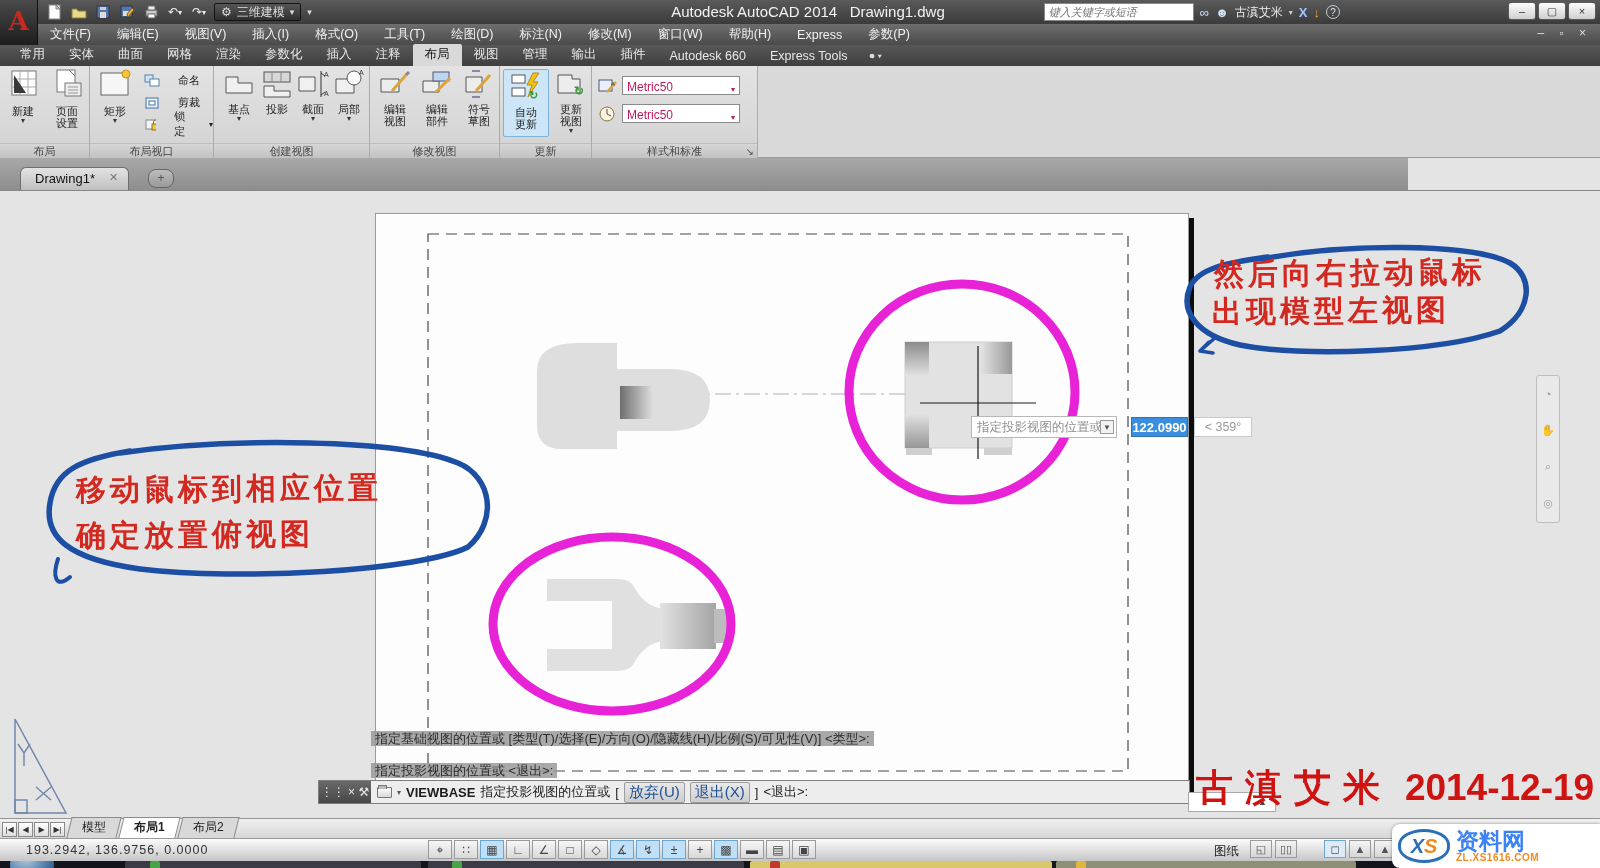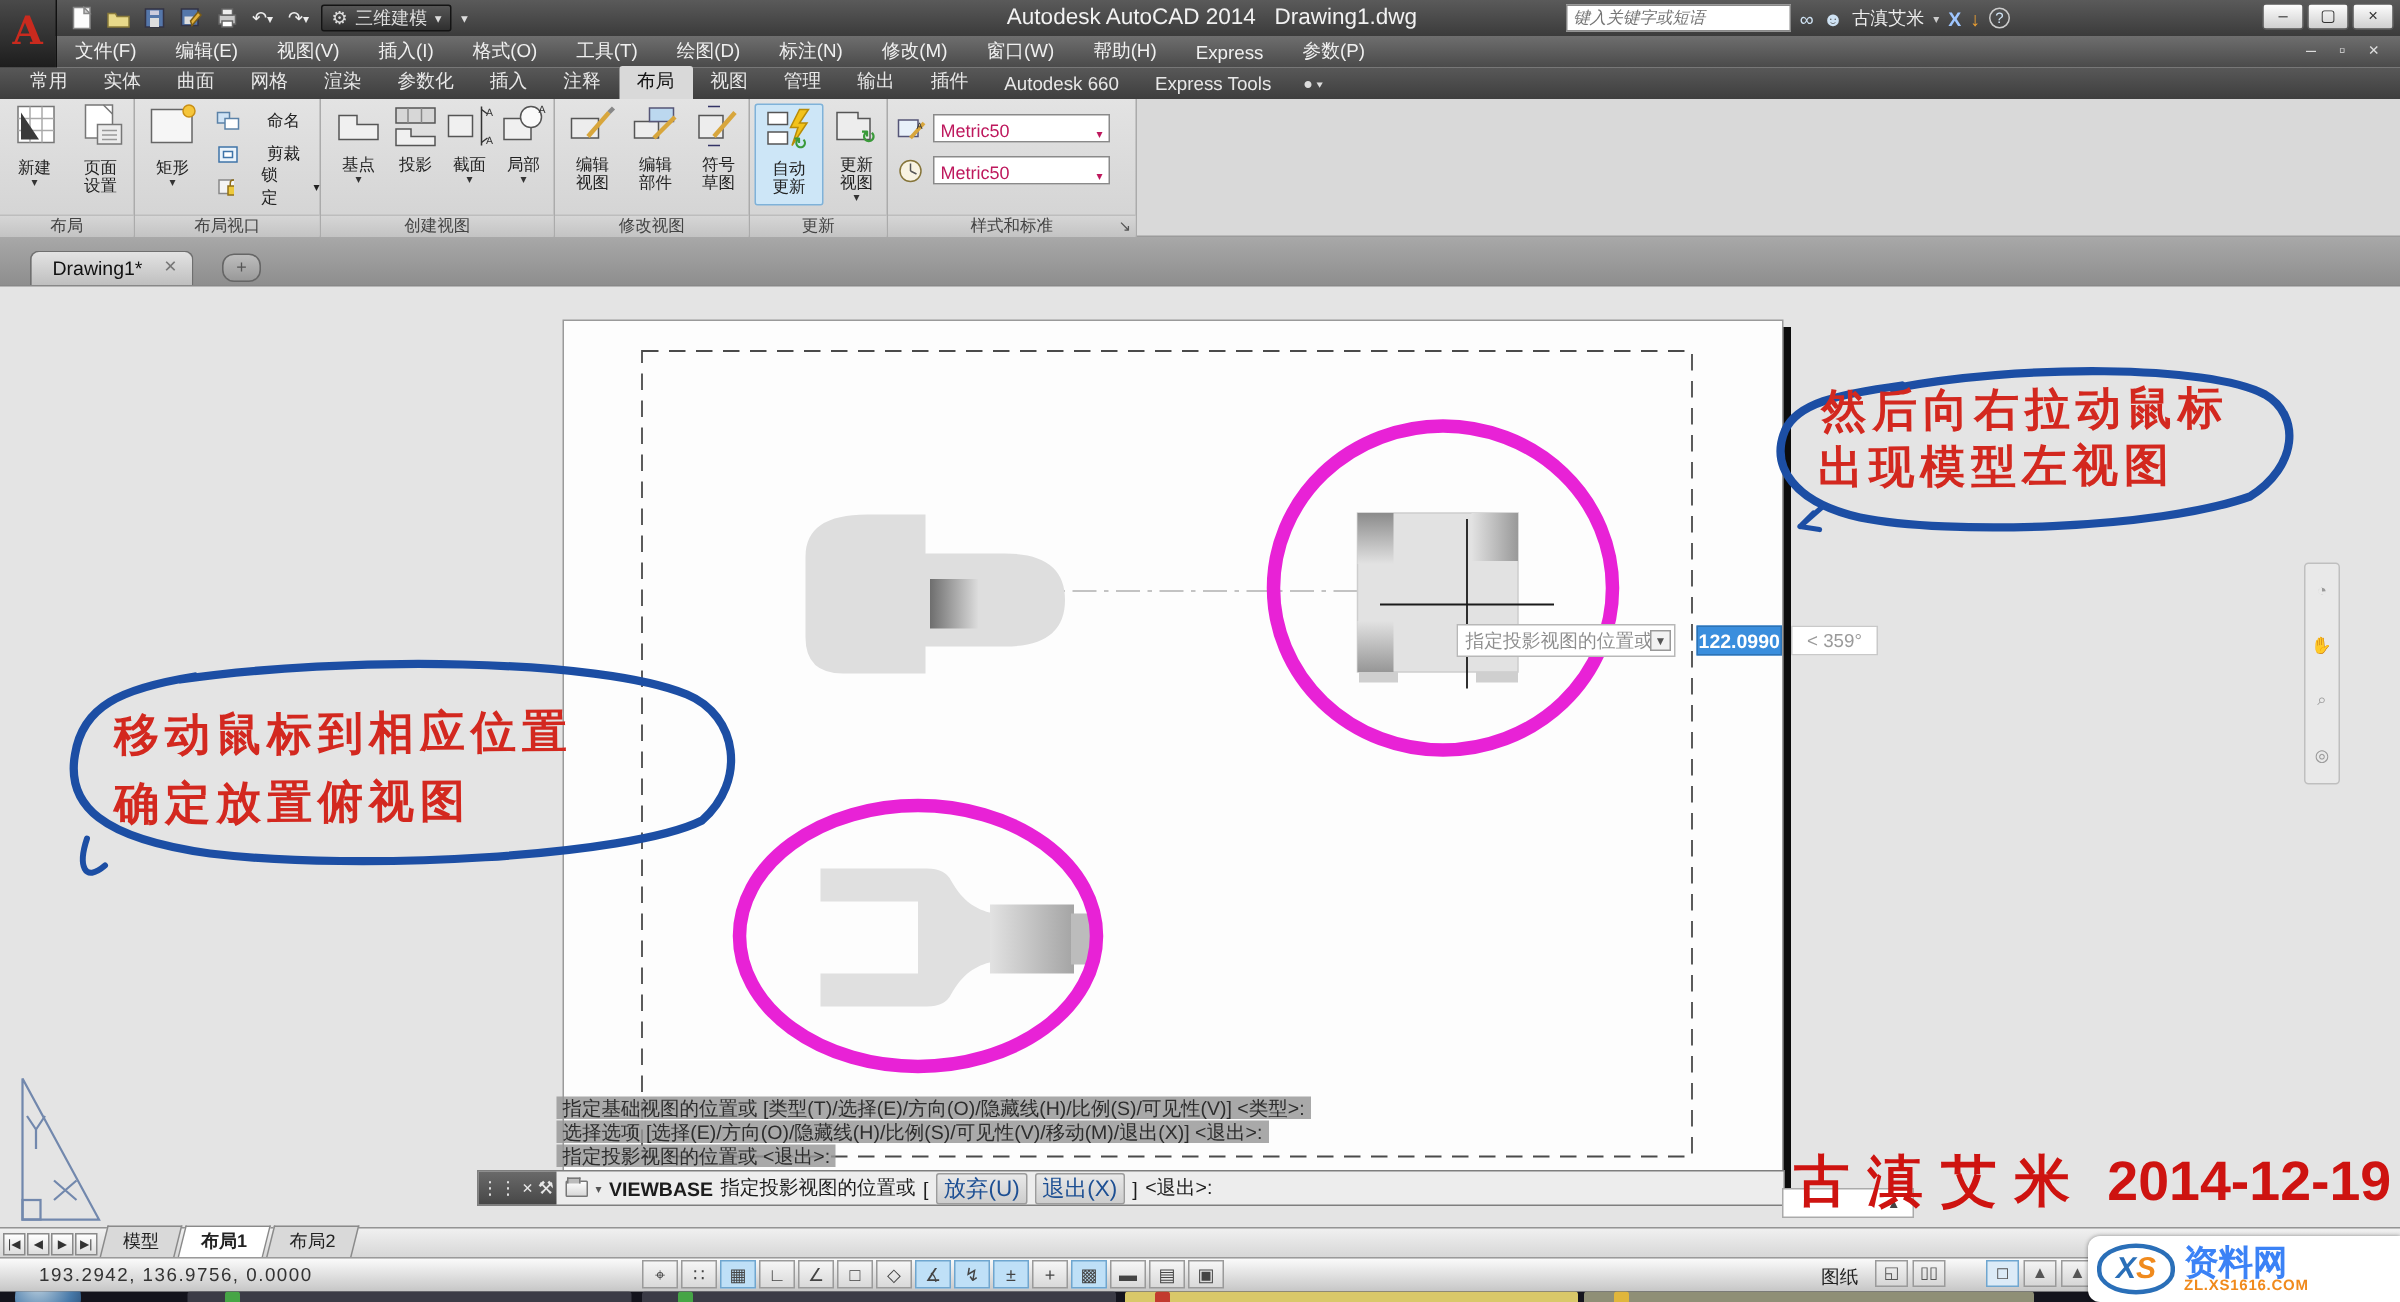--- a/index.html
+++ b/index.html
@@ -38,21 +38,21 @@
   .bigbtn{position:absolute;top:3px;width:46px;text-align:center;font-size:11px;color:#222;line-height:12px;}
   .bigbtn .ic{display:block;margin:0 auto 2px;}
   .dd{font-size:8px;color:#333;display:block;line-height:7px;}
   .smallrow{position:absolute;font-size:11px;color:#222;display:flex;align-items:center;gap:18px;height:16px;}
   .hl{background:#cde6f7;border:1px solid #7fb2d9;border-radius:2px;}
   .stylerow{position:absolute;display:flex;align-items:center;gap:4px;}
   .combo{width:118px;height:19px;background:#fff;border:1px solid #8a8a8a;font-size:12px;color:#be185d;display:flex;align-items:flex-end;justify-content:space-between;padding:0 4px;}
   .expander{position:absolute;right:3px;bottom:1px;font-size:10px;color:#555;}
 
   
-  #filetabbar{left:0;top:158px;width:1600px;height:32px;background:linear-gradient(#a8a8a8,#8e8e8e);}
+  #filetabbar{left:0;top:158px;width:1408px;height:32px;background:linear-gradient(#a8a8a8,#8e8e8e);}
   #filetab{left:20px;bottom:0;height:23px;background:linear-gradient(#e3e3e3,#bfbfbf);border:1px solid #6f6f6f;border-bottom:none;border-radius:6px 6px 0 0;padding:3px 10px 0 14px;font-size:13px;color:#111;display:flex;gap:14px;}
   #filetab .x{color:#777;font-size:11px;}
   #newtab-btn{left:148px;bottom:2px;width:26px;height:19px;background:linear-gradient(#bdbdbd,#999);border:1px solid #666;border-radius:8px;color:#555;text-align:center;line-height:17px;font-size:12px;}
 
   
   #canvas{left:0;top:190px;width:1600px;height:628px;background:#e4e4e4;border-top:1px solid #888;}
   #cv-svg{position:absolute;left:0;top:0;}
   .rednote{position:absolute;color:#d3281f;font-size:30px;font-weight:bold;letter-spacing:4px;white-space:nowrap;transform:rotate(-0.5deg);}
   .hist{position:absolute;background:rgba(150,150,150,0.82);color:#2d2d2d;font-size:13px;line-height:15px;padding:0 4px;white-space:nowrap;}
   
@@ -462,21 +462,20 @@
     <div class="rednote" style="left:1212px;top:100px">出现模型左视图</div>
 
     <div id="dyn-label">
       <span>指定投影视图的位置或</span>
       <span class="kb">▼</span>
     </div>
     <div id="dyn-value">122.0990</div>
     <div id="dyn-angle">&lt; 359°</div>
 
     <div class="hist" style="left:371px;top:540px">指定基础视图的位置或 [类型(T)/选择(E)/方向(O)/隐藏线(H)/比例(S)/可见性(V)] &lt;类型&gt;:</div>
-    <div class="hist" style="left:371px;top:556px">选择选项 [选择(E)/方向(O)/隐藏线(H)/比例(S)/可见性(V)/移动(M)/退出(X)] &lt;退出&gt;:</div>
     <div class="hist" style="left:371px;top:572px">指定投影视图的位置或 &lt;退出&gt;:</div>
 
     <div id="dock">
       <div id="dock-left">
         <span>⋮⋮</span>
         <span>×</span>
         <span>⚒</span>
       </div>
       <div id="dock-main">
         <span class="folder"></span>

